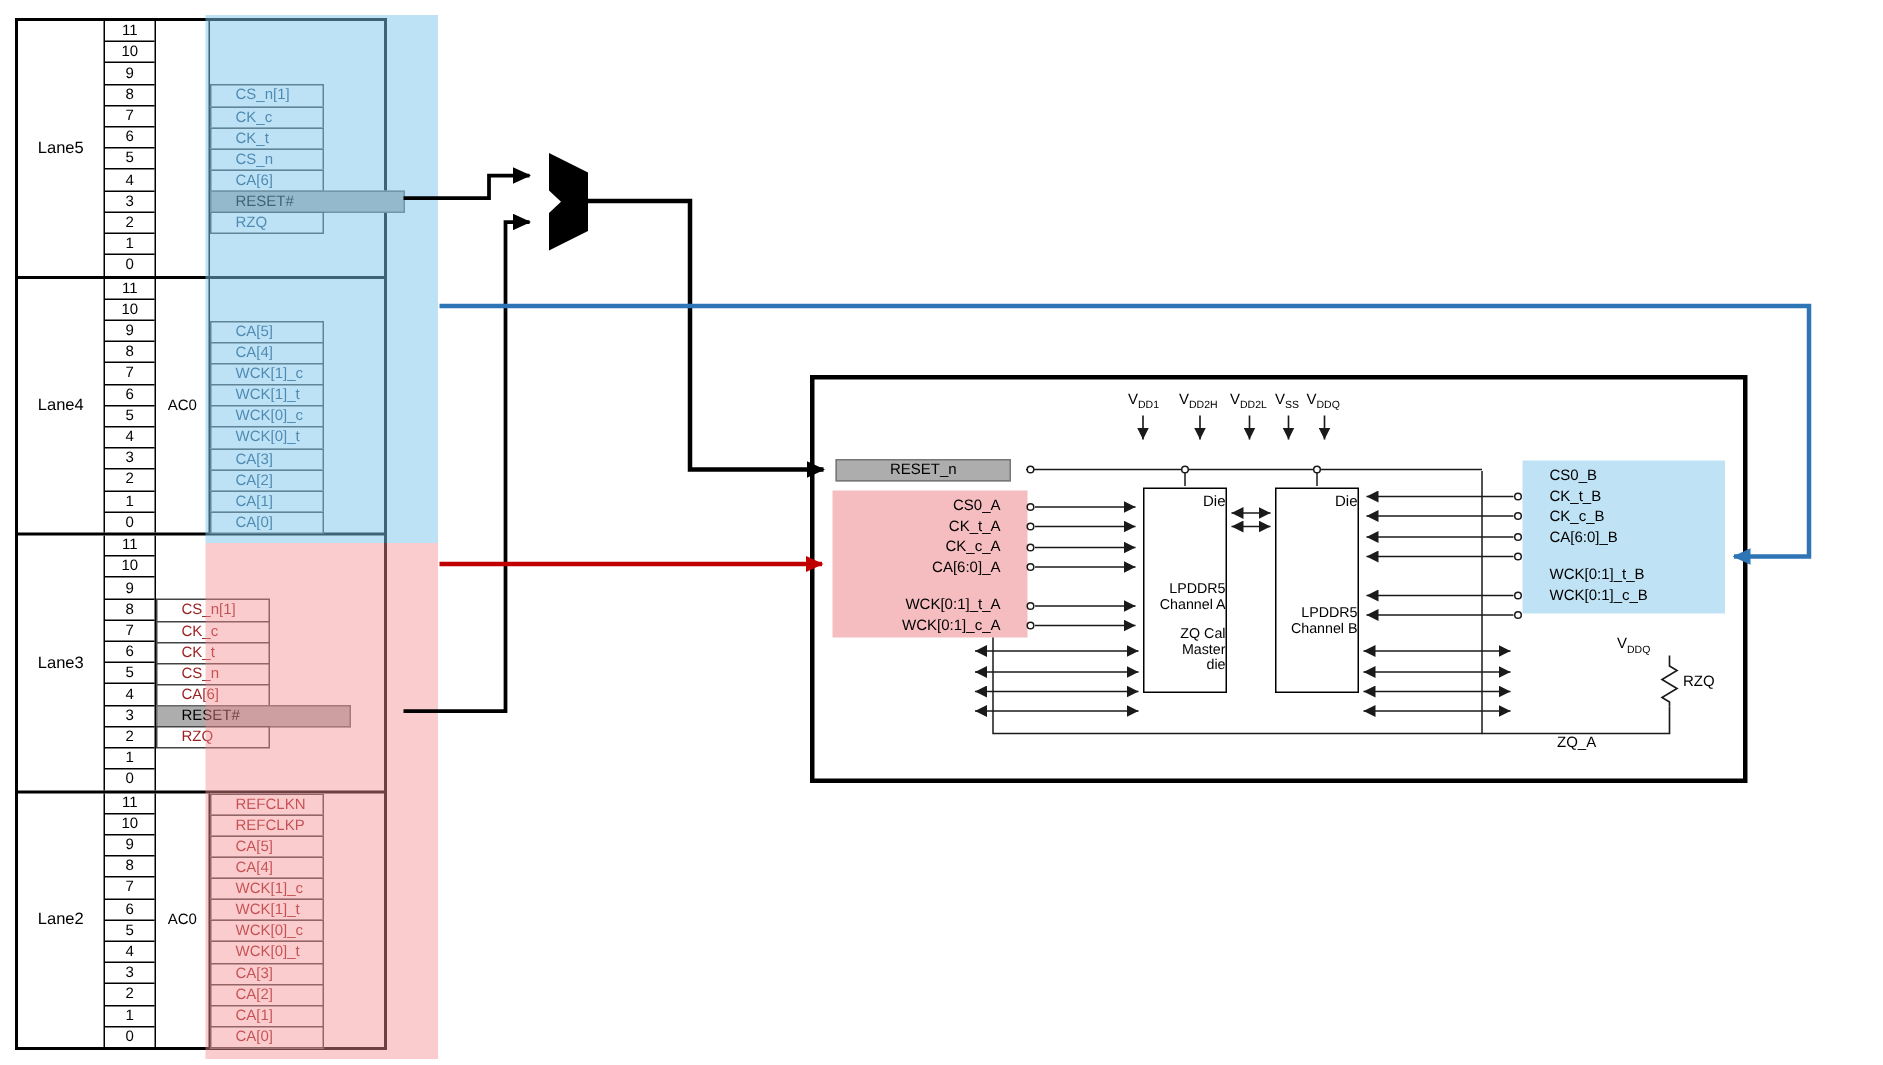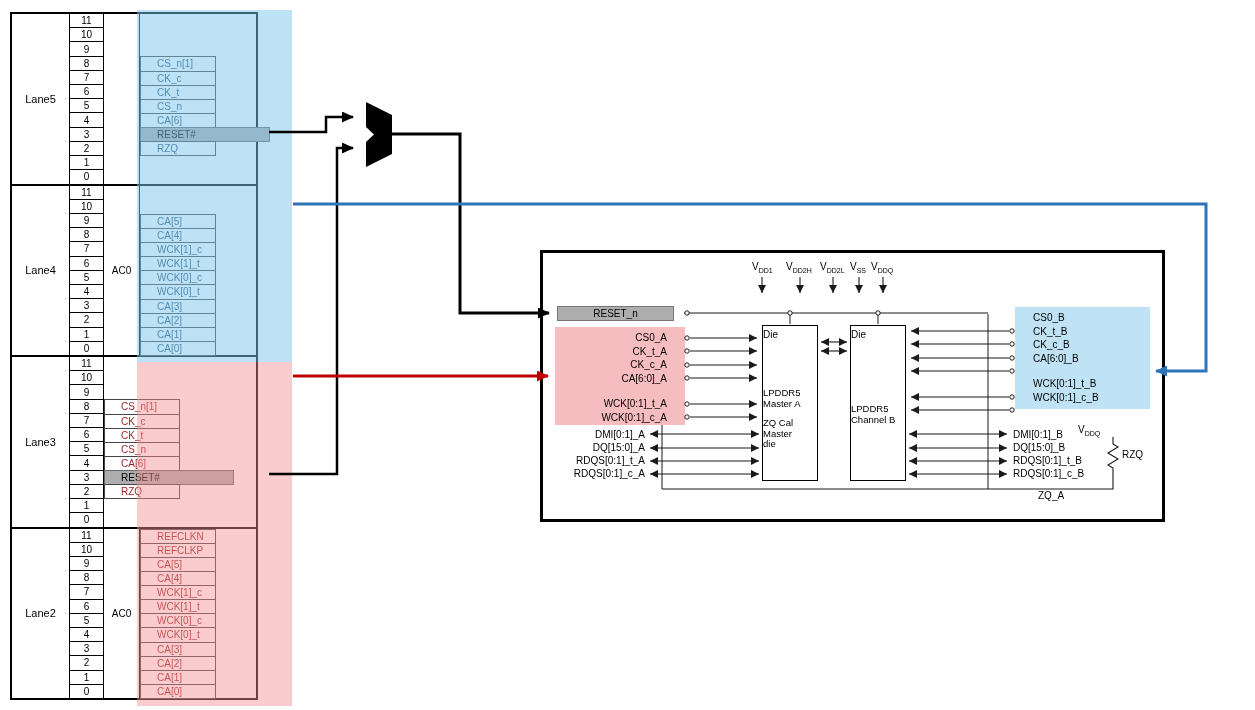--- a/index.html
+++ b/index.html
@@ -28,21 +28,21 @@
   .overlay.pink{top:362px;height:344px;background:var(--pink-overlay,rgba(246,142,146,.45))}
 
   
   .chip{position:absolute;left:540px;top:250px;width:625px;height:272px;border:3px solid #000;z-index:1}
   .resetn{position:absolute;left:557px;top:306px;width:117px;height:15px;background:var(--gray-fill,#adadad);border:1px solid #777;font-size:10px;display:flex;align-items:center;justify-content:center;z-index:3}
   .chbox{position:absolute;z-index:3;padding-top:4px;font-size:10px}
   .chbox.a{left:555px;top:327px;width:130px;height:98px;background:var(--chip-pink,#f6bdc0);text-align:right;padding-right:18px}
   .chbox.b{left:1015px;top:307px;width:135px;height:102px;background:var(--chip-blue,#bfe3f5);text-align:left;padding-left:18px}
   .sig-row{height:13.5px;line-height:13.5px;white-space:nowrap}
   .sig-row.gap{margin-top:12px}
-  .die{position:absolute;top:325px;width:56px;height:156px;border:1px solid #000;background:#fff;z-index:3;font-size:9.5px;text-align:left}
+  .die{position:absolute;top:325px;width:56px;height:137px;border:1px solid #000;background:#fff;z-index:3;font-size:9.5px;text-align:right}
   .die-a{left:762px}
   .die-b{left:850px}
   .die-title{margin-top:3px;font-size:10px}
   .die-lines{position:absolute;left:0;right:0}
   .die-line{line-height:10.5px}
   .die-a .ch{top:62px}
   .die-a .ex{top:92px}
   .die-b .ch{top:78px}
   .dq{position:absolute;top:428px;font-size:10px;z-index:3}
   .dq.a{left:548px;width:97px;text-align:right}
@@ -281,46 +281,34 @@
       <div class="sig-row">CK_t_B</div>
       <div class="sig-row">CK_c_B</div>
       <div class="sig-row">CA[6:0]_B</div>
       <div class="sig-row gap">WCK[0:1]_t_B</div>
       <div class="sig-row">WCK[0:1]_c_B</div>
     </div>
   <div class="die die-a">
       <div class="die-title">Die</div>
       <div class="die-lines ch">
         <div class="die-line">LPDDR5</div>
-        <div class="die-line">Master A</div>
+        <div class="die-line">Channel A</div>
       </div>
       <div class="die-lines ex">
         <div class="die-line">ZQ Cal</div>
         <div class="die-line">Master</div>
         <div class="die-line">die</div>
       </div>
     </div>
   <div class="die die-b">
       <div class="die-title">Die</div>
       <div class="die-lines ch">
         <div class="die-line">LPDDR5</div>
         <div class="die-line">Channel B</div>
       </div>
-    </div>
-  <div class="dq a">
-      <div class="sig-row">DMI[0:1]_A</div>
-      <div class="sig-row">DQ[15:0]_A</div>
-      <div class="sig-row">RDQS[0:1]_t_A</div>
-      <div class="sig-row">RDQS[0:1]_c_A</div>
-    </div>
-  <div class="dq b">
-      <div class="sig-row">DMI[0:1]_B</div>
-      <div class="sig-row">DQ[15:0]_B</div>
-      <div class="sig-row">RDQS[0:1]_t_B</div>
-      <div class="sig-row">RDQS[0:1]_c_B</div>
     </div>
   <div>
       <div class="supply" style="left: 752px;"><span>V</span><sub>DD1</sub></div>
       <div class="supply" style="left: 786px;"><span>V</span><sub>DD2H</sub></div>
       <div class="supply" style="left: 820px;"><span>V</span><sub>DD2L</sub></div>
       <div class="supply" style="left: 850px;"><span>V</span><sub>SS</sub></div>
       <div class="supply" style="left: 871px;"><span>V</span><sub>DDQ</sub></div>
     </div>
   <div class="vddq"><span>V</span><sub>DDQ</sub></div>
   <div class="rzq">RZQ</div>

